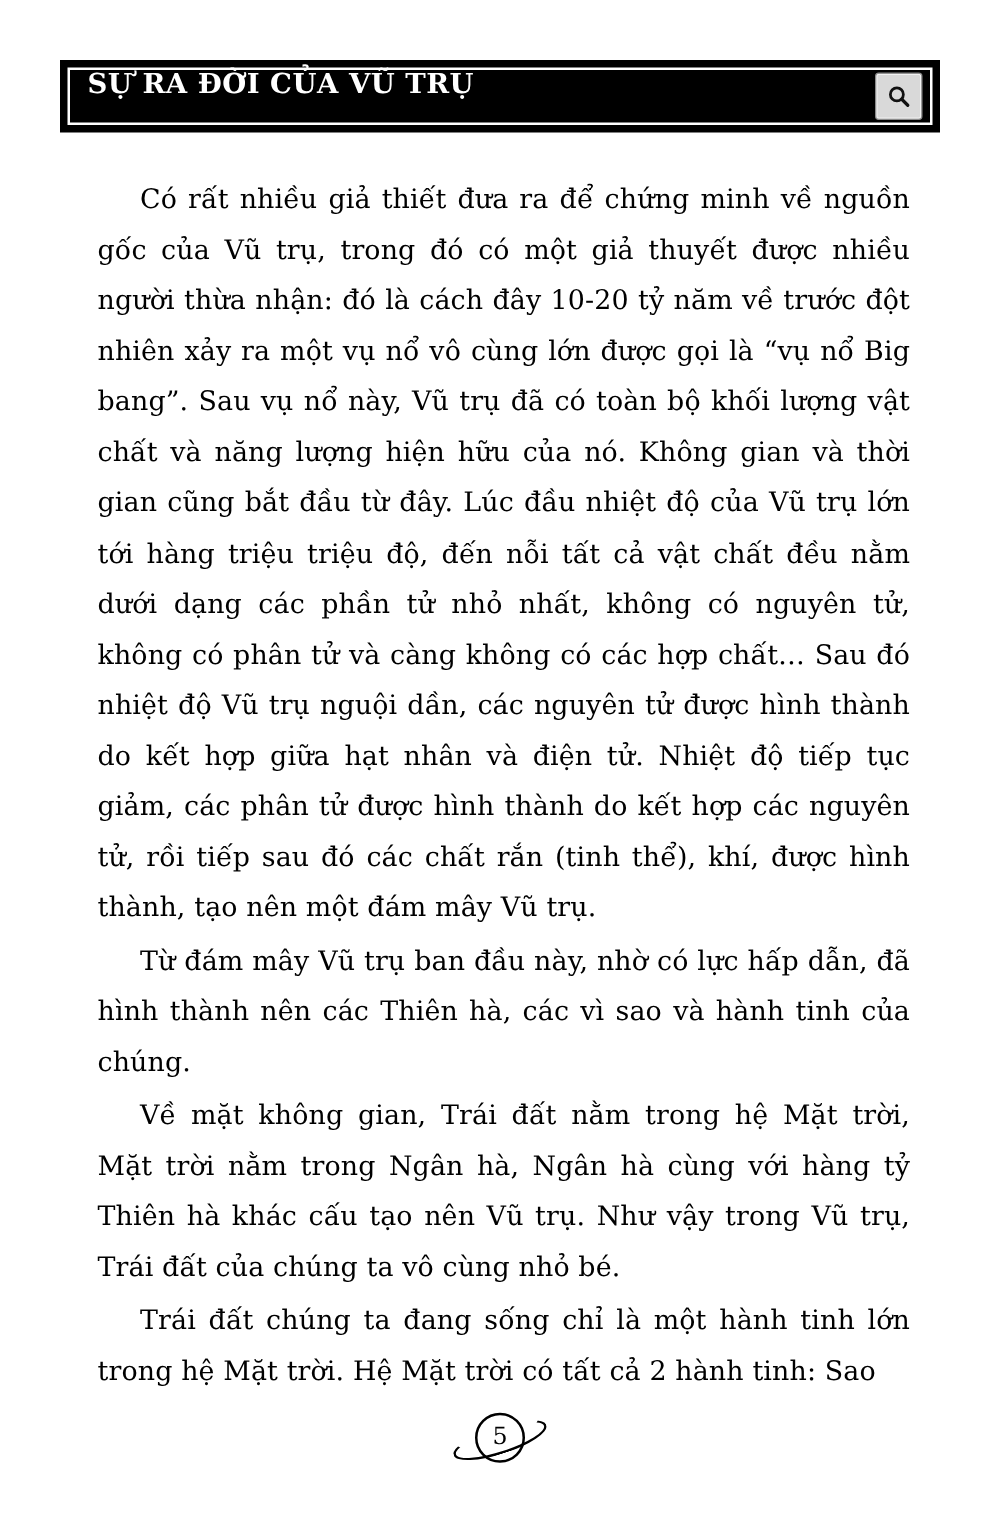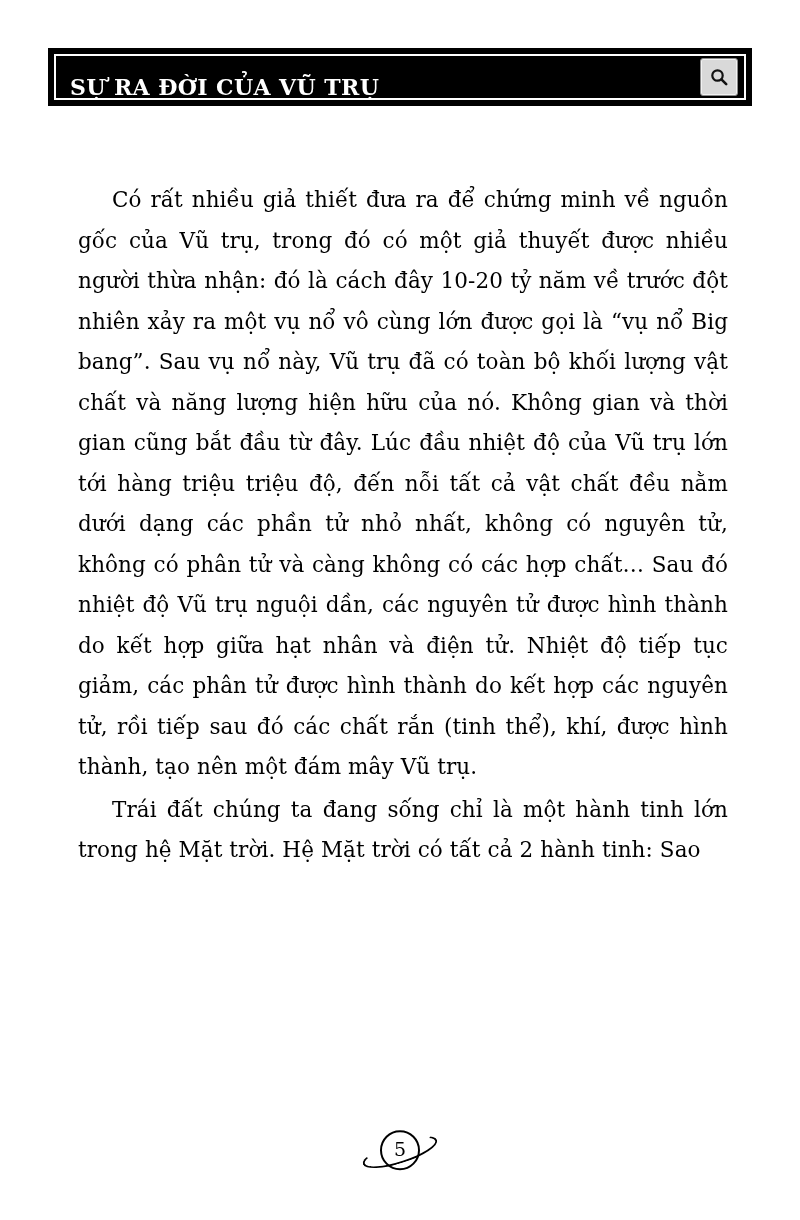--- a/index.html
+++ b/index.html
@@ -35,21 +35,21 @@
   }
   .header-inner {
     position: absolute;
     left: 6px;
     top: 6px;
     right: 6px;
     bottom: 6px;
     border: 2px solid #ffffff;
     box-sizing: border-box;
     display: flex;
-    align-items: flex-end;
+    align-items: flex-start;
   }
   .chapter-title {
     color: #ffffff;
     font-family: "DejaVu Serif", serif;
     font-weight: bold;
     font-size: 22px;
     letter-spacing: 0.4px;
     padding-left: 14px;
     white-space: nowrap;
     line-height: 1;
@@ -70,21 +70,20 @@
     box-shadow: inset 0 0 0 1px #f2f2f2;
   }
   .search-btn svg { display: block; }
 
   
   .content {
     position: absolute;
     left: 78px;
     top: 140px;
     width: 650px;
-    margin-top: 40px;
   }
   .para {
     font-family: "DejaVu Serif", serif;
     font-size: 21.5px;
     line-height: 40.5px;
     text-align: justify;
     text-justify: inter-word;
     margin: 0 0 0 0;
     text-indent: 34px;
     letter-spacing: 0.1px;
@@ -155,20 +154,22 @@
         <svg width="20" height="20" viewBox="0 0 20 20" aria-hidden="true">
           <circle cx="8.5" cy="8.5" r="5.2" fill="none" stroke="#111111" stroke-width="2.2"></circle>
           <line x1="12.4" y1="12.4" x2="17.2" y2="17.2" stroke="#111111" stroke-width="2.6" stroke-linecap="round"></line>
         </svg>
       </span>
     </div>
   </div>
 
   <div class="content">
     <p class="para last-line-left">Có rất nhiều giả thiết đưa ra để chứng minh về nguồn gốc của Vũ trụ, trong đó có một giả thuyết được nhiều người thừa nhận: đó là cách đây 10-20 tỷ năm về trước đột nhiên xảy ra một vụ nổ vô cùng lớn được gọi là “vụ nổ Big bang”. Sau vụ nổ này, Vũ trụ đã có toàn bộ khối lượng vật chất và năng lượng hiện hữu của nó. Không gian và thời gian cũng bắt đầu từ đây. Lúc đầu nhiệt độ của Vũ trụ lớn tới hàng triệu triệu độ, đến nỗi tất cả vật chất đều nằm dưới dạng các phần tử nhỏ nhất, không có nguyên tử, không có phân tử và càng không có các hợp chất… Sau đó nhiệt độ Vũ trụ nguội dần, các nguyên tử được hình thành do kết hợp giữa hạt nhân và điện tử. Nhiệt độ tiếp tục giảm, các phân tử được hình thành do kết hợp các nguyên tử, rồi tiếp sau đó các chất rắn (tinh thể), khí, được hình thành, tạo nên một đám mây Vũ trụ.</p>
+    <p class="para last-line-left">Từ đám mây Vũ trụ ban đầu này, nhờ có lực hấp dẫn, đã hình thành nên các Thiên hà, các vì sao và hành tinh của chúng.</p>
+    <p class="para last-line-left">Về mặt không gian, Trái đất nằm trong hệ Mặt trời, Mặt trời nằm trong Ngân hà, Ngân hà cùng với hàng tỷ Thiên hà khác cấu tạo nên Vũ trụ. Như vậy trong Vũ trụ, Trái đất của chúng ta vô cùng nhỏ bé.</p>
     <p class="para last-line-left">Trái đất chúng ta đang sống chỉ là một hành tinh lớn trong hệ Mặt trời. Hệ Mặt trời có tất cả 2 hành tinh: Sao</p>
   </div>
 
   <div class="page-number-wrap">
     <div class="saturn">
       <span class="planet"></span>
       <span class="ring"></span>
       <span class="num">5</span>
     </div>
   </div>

